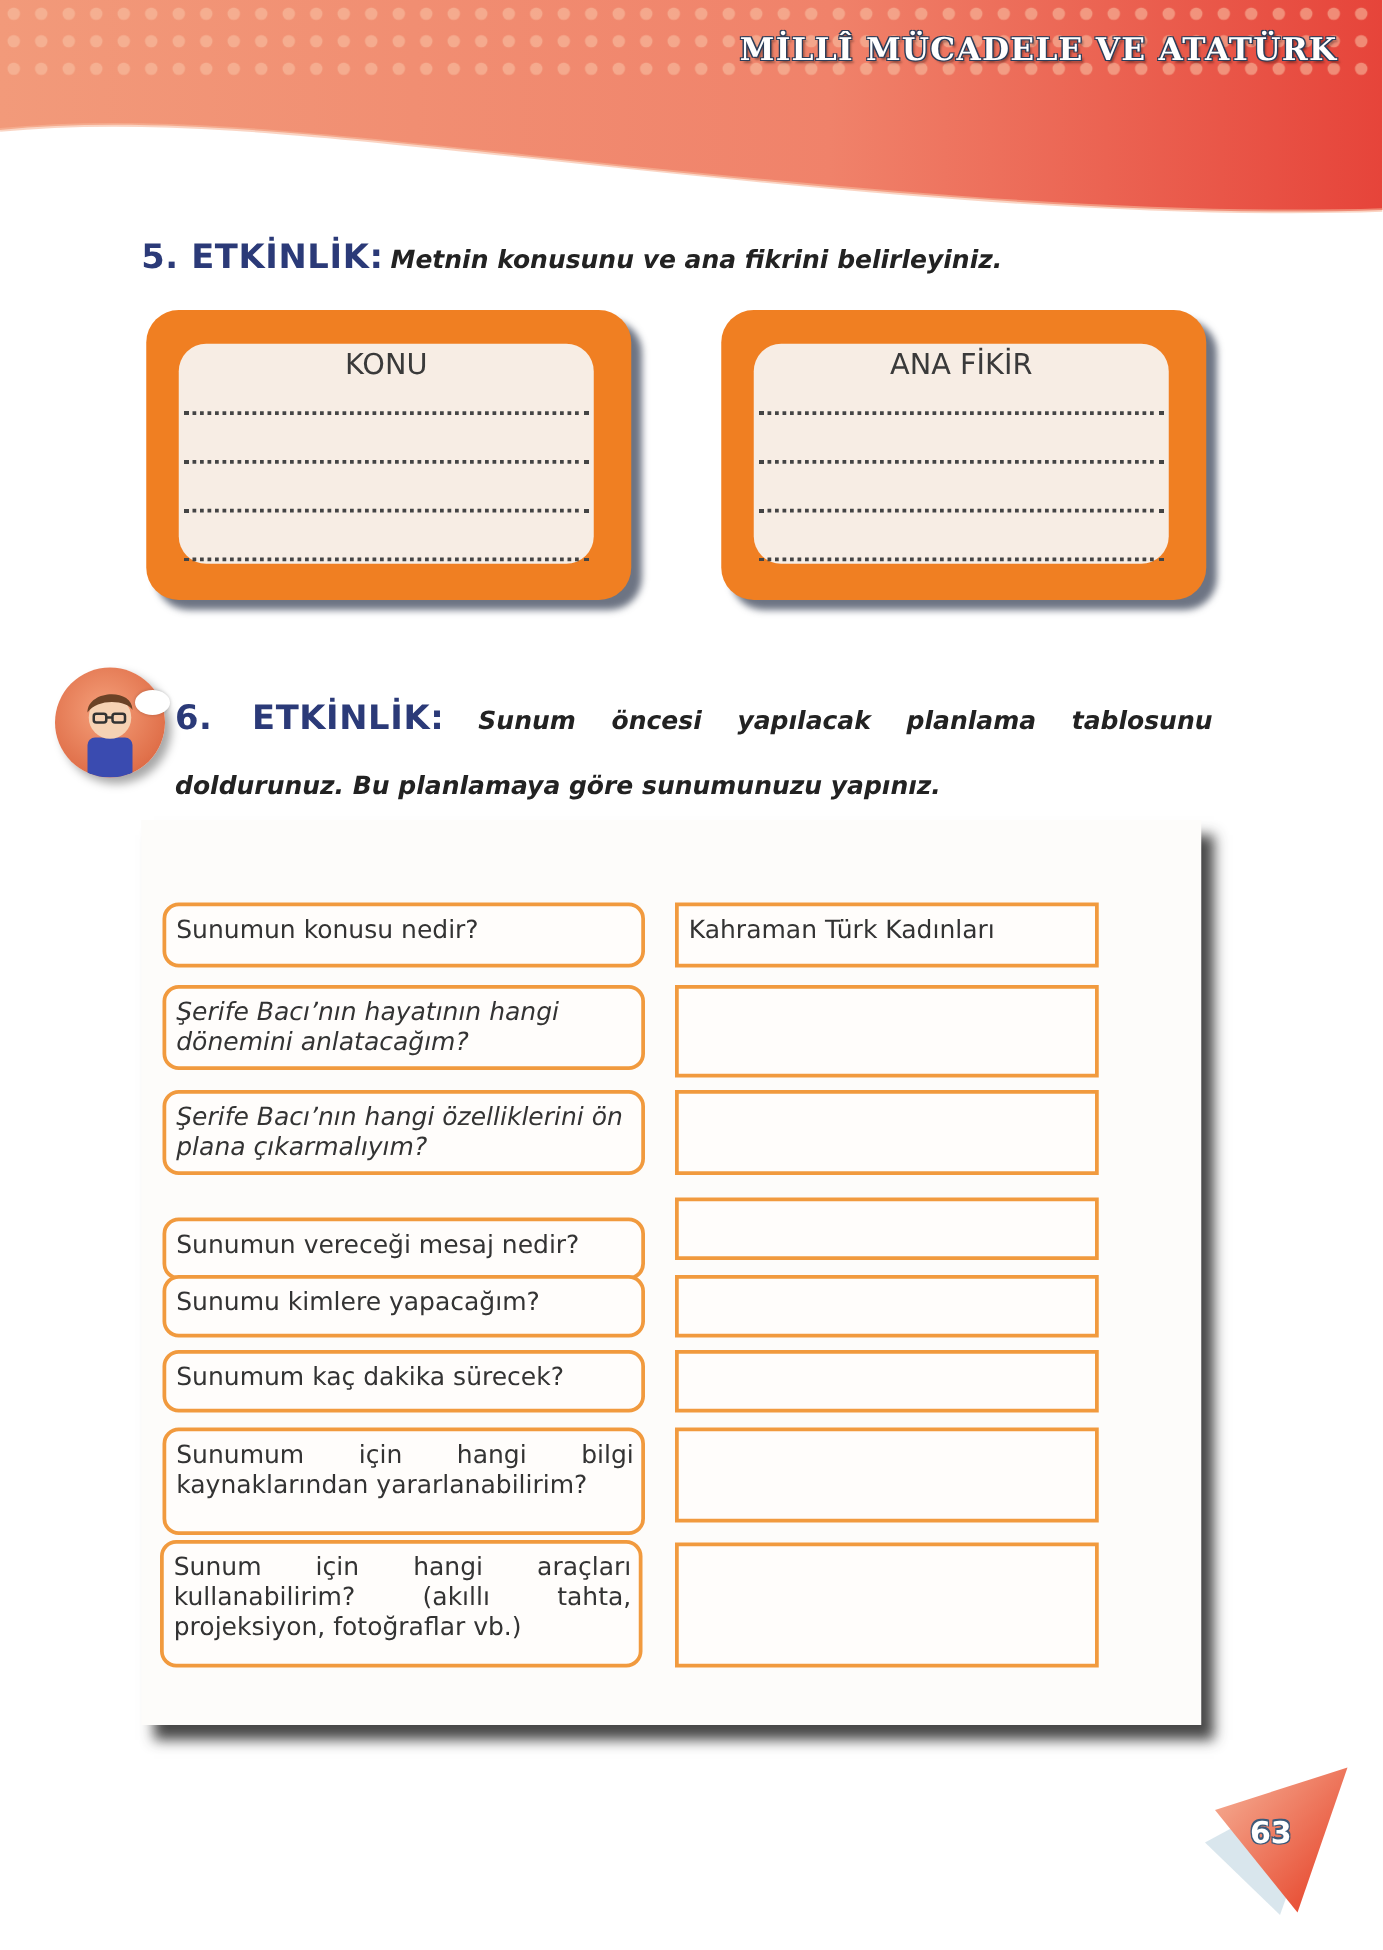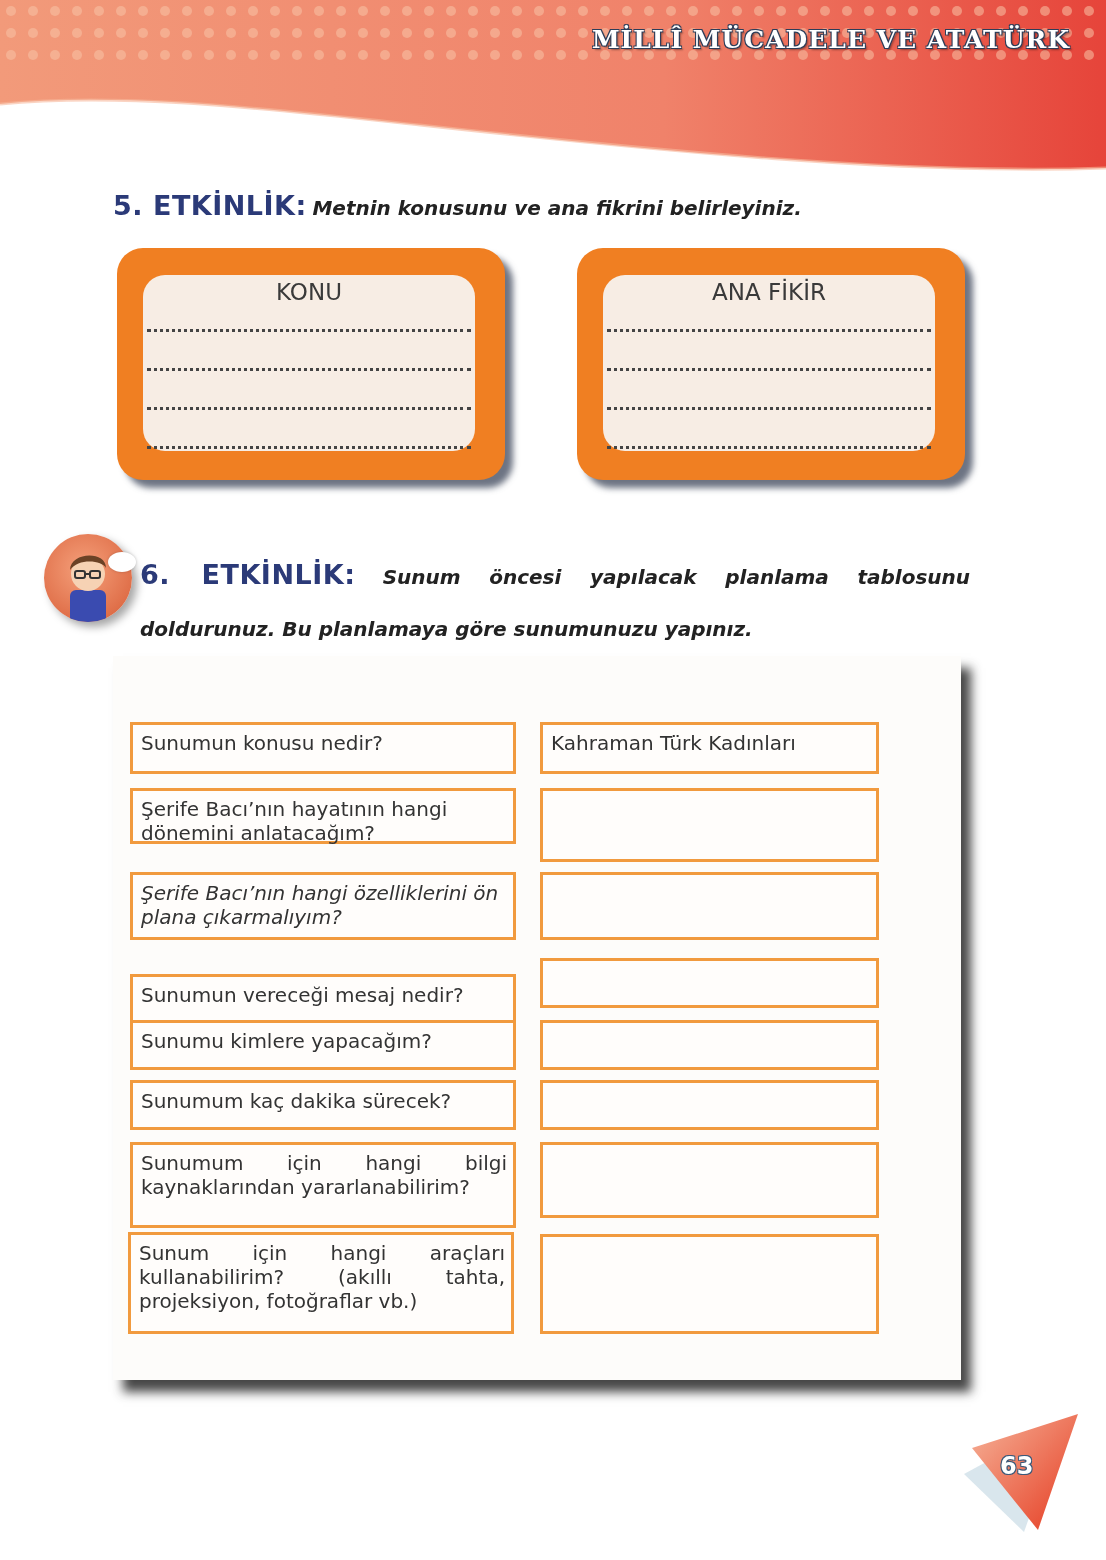--- a/index.html
+++ b/index.html
@@ -69,21 +69,21 @@
     position: absolute; left: 113px; top: 656px; width: 848px; height: 724px;
     background: #fdfcfa;
     box-shadow: 10px 12px 10px rgba(40,40,40,0.85);
   }
   .qbox, .abox {
     position: absolute; box-sizing: border-box;
     border: 3px solid #f19a3e; background: #fffdfb;
     font-size: 20px; color: #333; line-height: 24px;
     padding: 6px 6px 0 8px;
   }
-  .qbox { left: 17px; width: 386px; }
+  .qbox { left: 17px; width: 386px; border-radius: 13px; }
   .abox { left: 427px; width: 339px; }
   .qbox.justify { text-align: justify; }
 
   
   .pagenum { position: absolute; left: 960px; top: 1408px; width: 120px; height: 124px; }
   .pagenum-text {
     position: absolute; left: 1000px; top: 1452px; font-size: 24px; font-weight: bold;
     color: #fff; font-family: "DejaVu Sans", sans-serif;
     text-shadow: -1px -1px 0 #3c5a7a, 1px -1px 0 #3c5a7a, -1px 1px 0 #3c5a7a, 1px 1px 0 #3c5a7a;
   }
@@ -151,21 +151,21 @@
 
 <div class="activity-heading" id="act6">
   <span class="label">6. ETKİNLİK:</span>
   <span class="instr">Sunum öncesi yapılacak planlama tablosunu doldurunuz. Bu planlamaya göre sunumunuzu yapınız.</span>
 </div>
 
 <div class="sheet">
   <div class="qbox" style="top:66px;height:52px;">Sunumun konusu nedir?</div>
   <div class="abox" style="top:66px;height:52px;">Kahraman Türk Kadınları</div>
 
-  <div class="qbox" style="top:132px;height:56px;">Şerife Bacı’nın  hayatının hangi dönemini anlatacağım?</div>
+  <div class="qbox" style="top:132px;height:68px;font-style:italic;">Şerife Bacı’nın  hayatının hangi dönemini anlatacağım?</div>
   <div class="abox" style="top:132px;height:74px;"></div>
 
   <div class="qbox" style="top:216px;height:68px;font-style:italic;">Şerife Bacı’nın hangi özelliklerini ön plana çıkarmalıyım?</div>
   <div class="abox" style="top:216px;height:68px;"></div>
 
   <div class="qbox" style="top:302px;height:50px;margin-top:16px;">Sunumun vereceği mesaj nedir?</div>
   <div class="abox" style="top:302px;height:50px;"></div>
 
   <div class="qbox" style="top:364px;height:50px;">Sunumu kimlere yapacağım?</div>
   <div class="abox" style="top:364px;height:50px;"></div>

